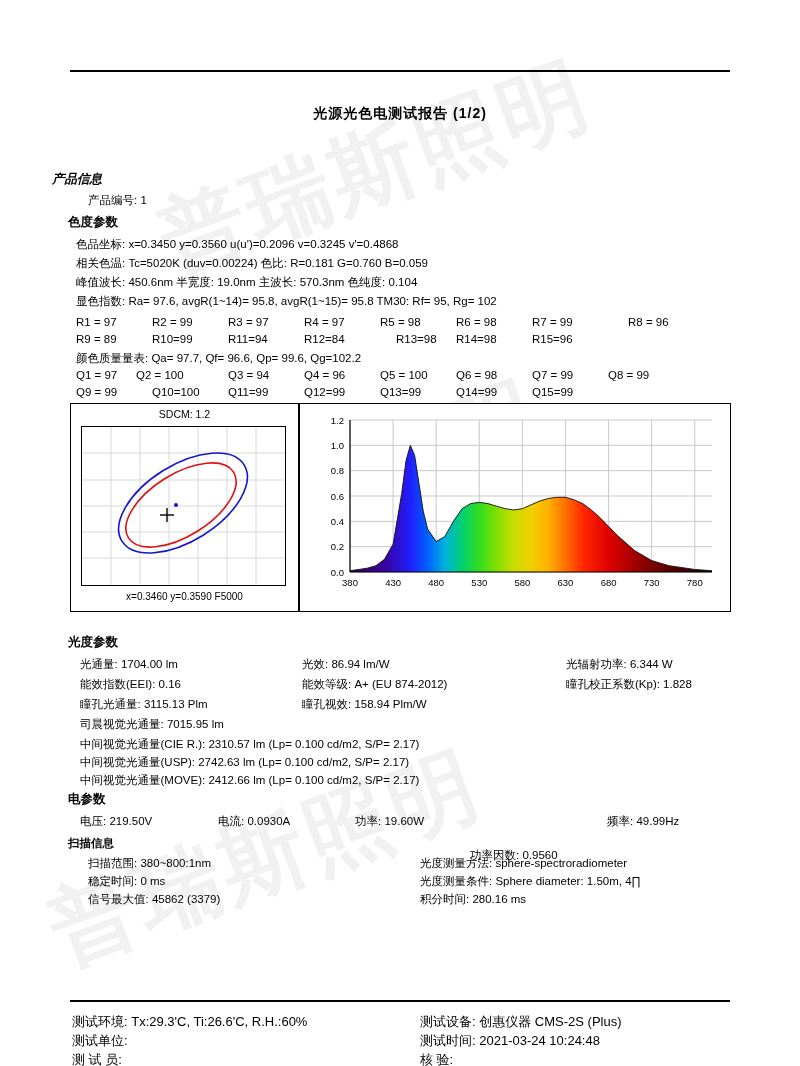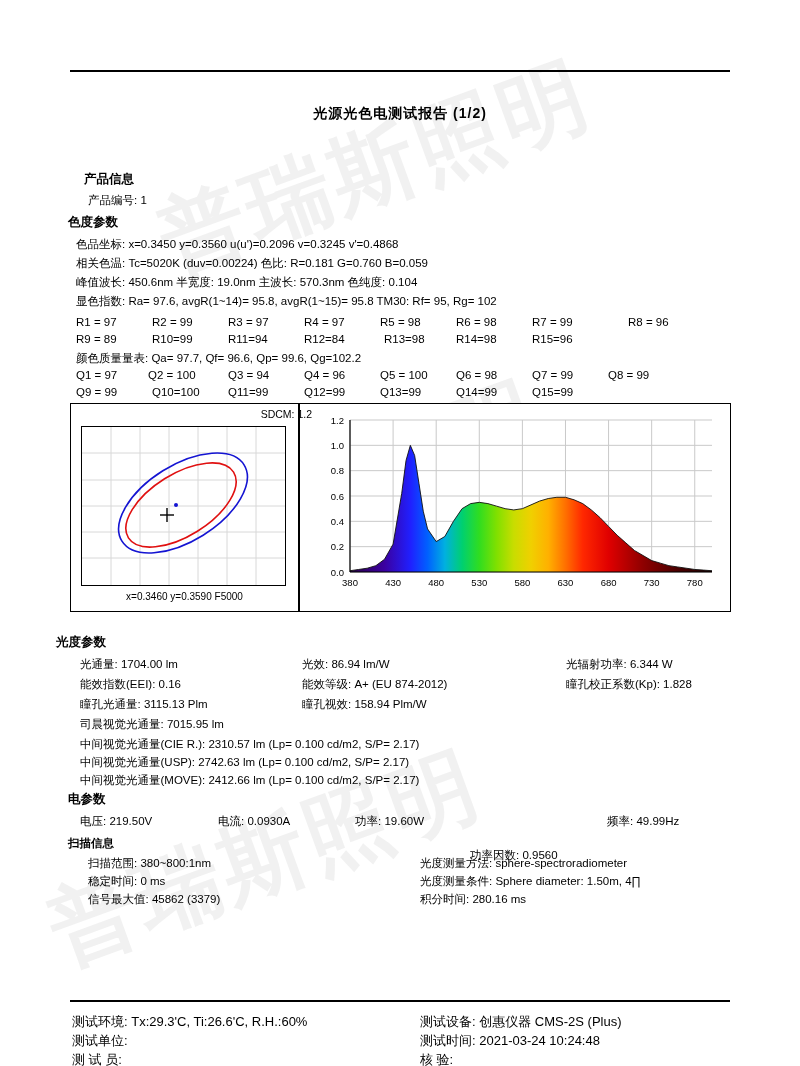--- a/index.html
+++ b/index.html
@@ -75,21 +75,21 @@
   .chart-divider {
     position:absolute; left:227px; top:0; width:1.5px; height:100%;
     background:#000;
   }
   .sdcm-box {
     position:absolute; left:10px; top:22px; width:205px; height:160px;
     border:1px solid #000; box-sizing:border-box;
     background:#fff;
   }
   .sdcm-label {
-    position:absolute; left:14px; top:4px; width:227px; text-align:right;
+    position:absolute; left:0; top:4px; width:227px; text-align:center;
     font-size:10.5px;
   }
   .sdcm-foot {
     position:absolute; left:0; top:187px; width:227px; text-align:center;
     font-size:10px;
   }
   .spd-box {
     position:absolute; left:243px; top:8px; width:405px; height:192px;
   }
 
@@ -113,21 +113,21 @@
   </div>
 
   <div class="content">
 
     <div class="hline top"></div>
 
     <div class="title-block">
       <div class="title-2">光源光色电测试报告 (1/2)</div>
     </div>
 
-    <div class="sec-head" style="left:84px; top:171px;">产品信息</div>
+    <div class="sec-head" style="left:52px; top:171px;font-style:italic;">产品信息</div>
     <div class="line" style="left:88px; top:193px;">产品编号: 1</div>
 
     <div class="sec-head" style="left:68px; top:214px;">色度参数</div>
 
     <div class="line" style="left:76px; top:237px;">色品坐标: x=0.3450 y=0.3560     u(u')=0.2096 v=0.3245 v'=0.4868</div>
     <div class="line" style="left:76px; top:256px;">相关色温: Tc=5020K (duv=0.00224)          色比: R=0.181 G=0.760 B=0.059</div>
     <div class="line" style="left:76px; top:275px;">峰值波长: 450.6nm   半宽度: 19.0nm                 主波长: 570.3nm   色纯度: 0.104</div>
     <div class="line" style="left:76px; top:294px;">显色指数: Ra= 97.6, avgR(1~14)= 95.8, avgR(1~15)= 95.8          TM30: Rf=   95, Rg=  102</div>
 
     <div class="line" style="left:76px;  top:316px;">R1 = 97</div>
@@ -136,28 +136,28 @@
     <div class="line" style="left:304px; top:316px;">R4 = 97</div>
     <div class="line" style="left:380px; top:316px;">R5 = 98</div>
     <div class="line" style="left:456px; top:316px;">R6 = 98</div>
     <div class="line" style="left:532px; top:316px;">R7 = 99</div>
     <div class="line" style="left:628px; top:316px;">R8 = 96</div>
 
     <div class="line" style="left:76px;  top:333px;">R9 = 89</div>
     <div class="line" style="left:152px; top:333px;">R10=99</div>
     <div class="line" style="left:228px; top:333px;">R11=94</div>
     <div class="line" style="left:304px; top:333px;">R12=84</div>
-    <div class="line" style="left:368px; top:333px;padding-left:16px;">R13=98</div>
+    <div class="line" style="left:380px; top:333px;padding-left:16px;">R13=98</div>
     <div class="line" style="left:456px; top:333px;">R14=98</div>
     <div class="line" style="left:532px; top:333px;">R15=96</div>
 
     <div class="line" style="left:76px; top:351px;">颜色质量量表: Qa= 97.7, Qf= 96.6, Qp= 99.6, Qg=102.2</div>
 
     <div class="line" style="left:76px;  top:369px;">Q1 = 97</div>
-    <div class="line" style="left:148px; top:369px;">Q2 = 100</div>
+    <div class="line" style="left:136px; top:369px;">Q2 = 100</div>
     <div class="line" style="left:228px; top:369px;">Q3 = 94</div>
     <div class="line" style="left:304px; top:369px;">Q4 = 96</div>
     <div class="line" style="left:380px; top:369px;">Q5 = 100</div>
     <div class="line" style="left:456px; top:369px;">Q6 = 98</div>
     <div class="line" style="left:532px; top:369px;">Q7 = 99</div>
     <div class="line" style="left:608px; top:369px;">Q8 = 99</div>
 
     <div class="line" style="left:76px;  top:386px;">Q9 = 99</div>
     <div class="line" style="left:152px; top:386px;">Q10=100</div>
     <div class="line" style="left:228px; top:386px;">Q11=99</div>
@@ -265,21 +265,21 @@
               <text x="30" y="112.83333333333333" text-anchor="end">0.4</text>
               <text x="30" y="87.5" text-anchor="end">0.6</text>
               <text x="30" y="62.16666666666666" text-anchor="end">0.8</text>
               <text x="30" y="36.83333333333333" text-anchor="end">1.0</text>
               <text x="30" y="11.5" text-anchor="end">1.2</text>
             </g>
         </svg>
       </div>
     </div>
 
-    <div class="sec-head" style="left:56px; top:634px;">光度参数</div>
+    <div class="sec-head" style="left:68px; top:634px;">光度参数</div>
 
     <div class="line" style="left:80px;  top:657px;">光通量: 1704.00 lm</div>
     <div class="line" style="left:302px; top:657px;">光效: 86.94 lm/W</div>
     <div class="line" style="left:566px; top:657px;">光辐射功率: 6.344 W</div>
 
     <div class="line" style="left:80px;  top:677px;">能效指数(EEI):  0.16</div>
     <div class="line" style="left:302px; top:677px;">能效等级: A+ (EU 874-2012)</div>
     <div class="line" style="left:566px; top:677px;">瞳孔校正系数(Kp): 1.828</div>
 
     <div class="line" style="left:80px;  top:697px;">瞳孔光通量: 3115.13 Plm</div>

